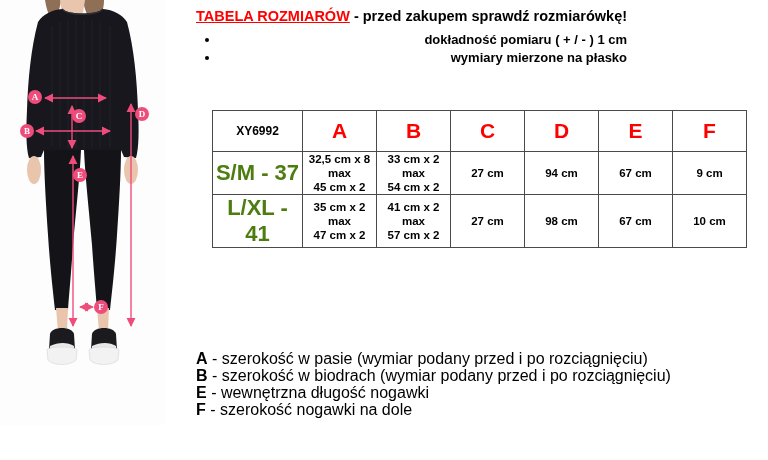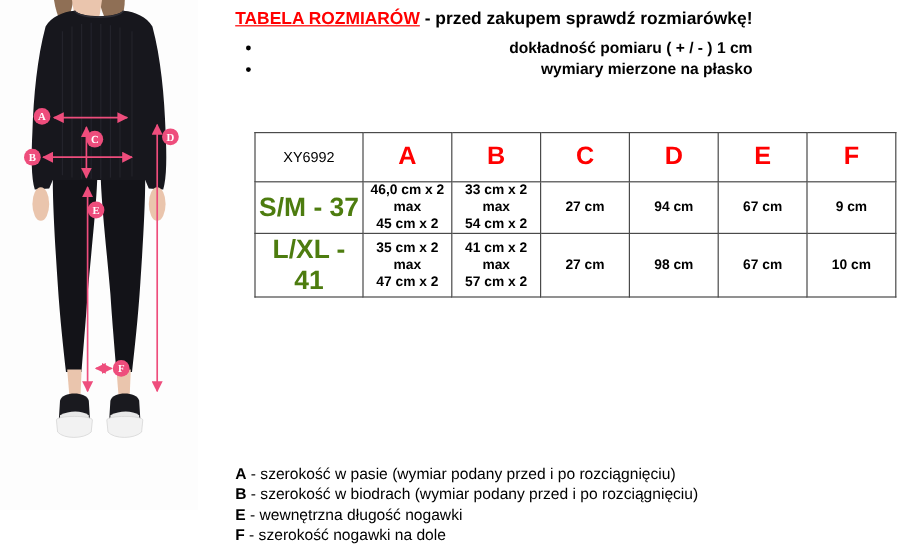--- a/index.html
+++ b/index.html
@@ -17,27 +17,27 @@
 
   table.size-table {
     position:absolute; left:212px; top:110px;
     border-collapse:collapse; table-layout:fixed; background:#fff;
   }
   .size-table th, .size-table td {
     border:1px solid #4a4a4a; text-align:center; vertical-align:middle; padding:0;
   }
   .size-table tr.hdr { height:41px; }
   .size-table tr.data { height:43px; }
-  th.model { width:89px; font-size:12px; font-weight:normal; color:#000; }
+  th.model { width:89px; font-size:12px; font-weight:bold; color:#000; }
   th.dim { width:73px; font-size:21px; font-weight:bold; color:#ff0000; }
   td.size { color:#4d7c0f; font-size:22px; font-weight:bold; }
   td.val { font-size:11.5px; font-weight:bold; line-height:1.22; }
   .cell-line { display:block; }
 
-  .legend { position:absolute; left:196px; top:350px; font-size:13px; line-height:17px;margin-top:36px; }
+  .legend { position:absolute; left:196px; top:350px; font-size:16px; line-height:17px; }
   .legend-line b { font-weight:bold; }
 
   svg text.marker-letter {
     font-family:"Liberation Serif", serif; font-weight:bold; font-size:9px; fill:#ffffff;
   }
 </style>
 </head>
 <body>
 
 <div class="canvas">
@@ -157,21 +157,21 @@
         <th class="dim">A</th>
         <th class="dim">B</th>
         <th class="dim">C</th>
         <th class="dim">D</th>
         <th class="dim">E</th>
         <th class="dim">F</th>
       </tr>
       <tr class="data">
         <td class="size">S/M - 37</td>
         <td class="val">
-          <span class="cell-line">46,0 cm x 2</span>
+          <span class="cell-line">32,5 cm x 8</span>
           <span class="cell-line">max</span>
           <span class="cell-line">45 cm x 2</span>
         </td>
         <td class="val">
           <span class="cell-line">33 cm x 2</span>
           <span class="cell-line">max</span>
           <span class="cell-line">54 cm x 2</span>
         </td>
         <td class="val">27 cm</td>
         <td class="val">94 cm</td>

